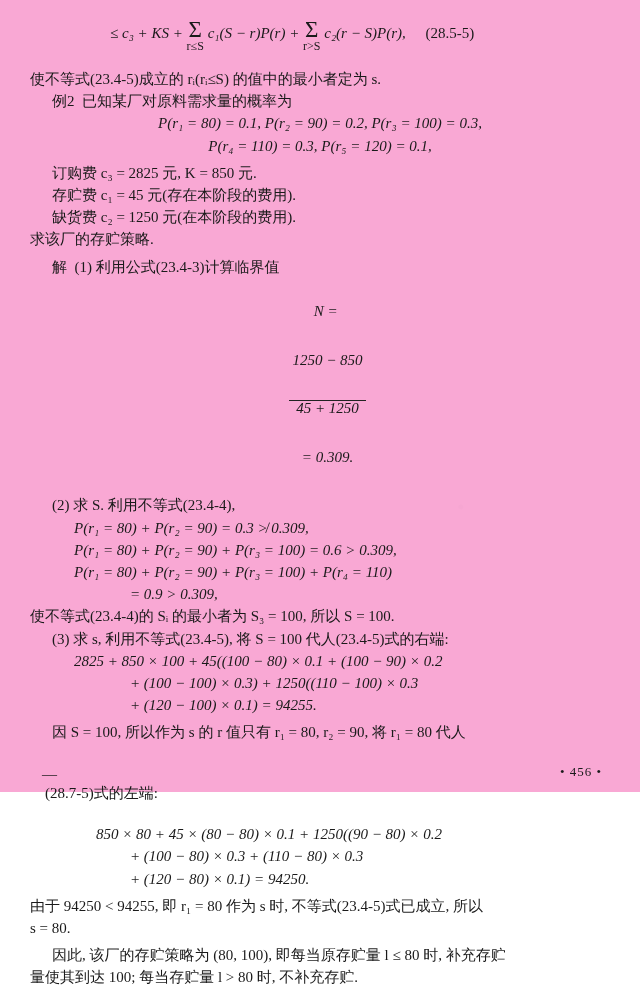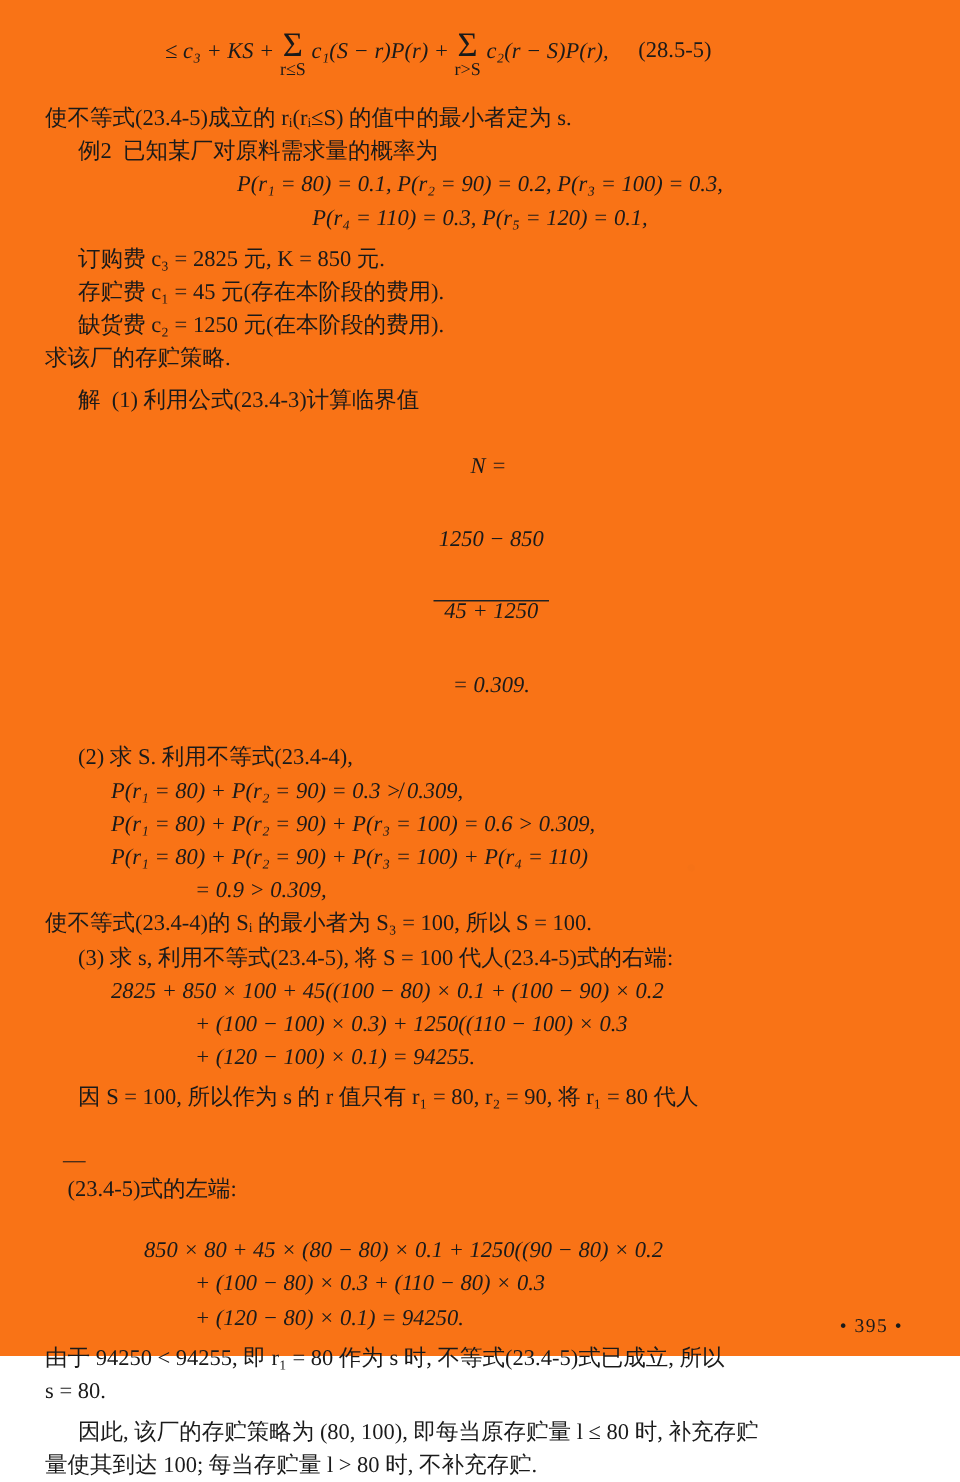--- a/index.html
+++ b/index.html
@@ -11,24 +11,24 @@
     width: 640px;
     height: 988px;
     position: relative;
     font-family: "Liberation Serif", serif;
     color: #1a1a1a;
     overflow: hidden;
   }
   .page {
     position: relative;
     width: 640px;
-    height: 904px;
+    height: 792px;
     box-sizing: border-box;
     padding: 18px 30px 10px 30px;
-    background: #f97316;
+    background: #f9a8d4;
   }
   
   .page:before {
     content: "";
     position: absolute;
     inset: 0;
     background:
       radial-gradient(circle at 12% 30%, rgba(0,0,0,0.015) 0 2px, transparent 3px),
       radial-gradient(circle at 72% 64%, rgba(0,0,0,0.012) 0 2px, transparent 3px);
     pointer-events: none;
@@ -137,27 +137,27 @@
   <p class="line">使不等式(23.4-4)的 Sᵢ 的最小者为 S₃ = 100, 所以 S = 100.</p>
   <p class="line ind1">(3) 求 s, 利用不等式(23.4-5), 将 S = 100 代人(23.4-5)式的右端:</p>
   <p class="line ind2 math">2825 + 850 × 100 + 45((100 − 80) × 0.1 + (100 − 90) × 0.2</p>
   <p class="line ind4 math">+ (100 − 100) × 0.3) + 1250((110 − 100) × 0.3</p>
   <p class="line ind4 math">+ (120 − 100) × 0.1) = 94255.</p>
   <div class="spacer"></div>
   <p class="line ind1">因 S = 100, 所以作为 s 的 r 值只有 r₁ = 80, r₂ = 90, 将 r₁ = 80 代人</p>
 
   <p class="line" style="position:relative;">
     <span class="dotmark">—</span>
-    <span>(23.4-5)式的左端:</span>
+    <span>(28.7-5)式的左端:</span>
   </p>
 
   <p class="line ind3 math">850 × 80 + 45 × (80 − 80) × 0.1 + 1250((90 − 80) × 0.2</p>
   <p class="line ind4 math">+ (100 − 80) × 0.3 + (110 − 80) × 0.3</p>
   <p class="line ind4 math">+ (120 − 80) × 0.1) = 94250.</p>
   <div class="spacer"></div>
   <p class="line">由于 94250 &lt; 94255, 即 r₁ = 80 作为 s 时, 不等式(23.4-5)式已成立, 所以</p>
   <p class="line">s = 80.</p>
   <div class="spacer"></div>
   <p class="line ind1">因此, 该厂的存贮策略为 (80, 100), 即每当原存贮量 l ≤ 80 时, 补充存贮</p>
   <p class="line">量使其到达 100; 每当存贮量 l &gt; 80 时, 不补充存贮.</p>
 
-  <div class="footer">• 395 •</div>
+  <div class="footer">• 456 •</div>
 </div>
 
 </body></html>

